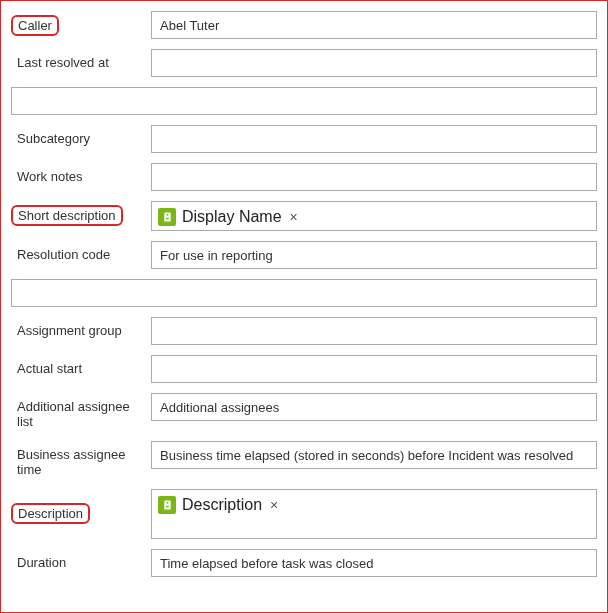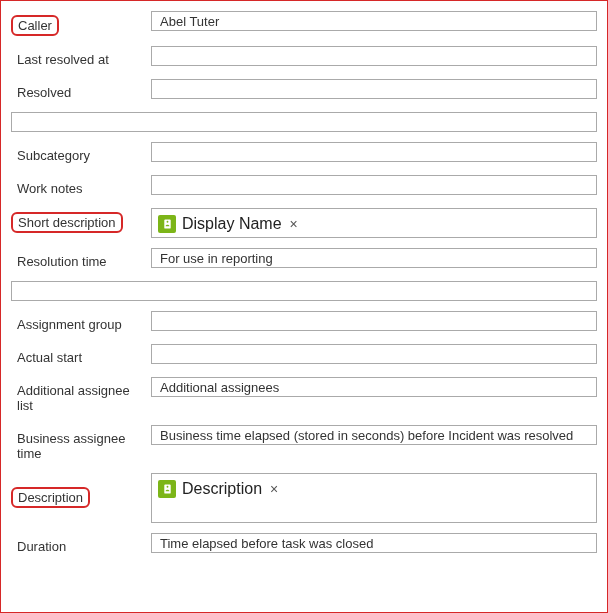--- a/index.html
+++ b/index.html
@@ -38,21 +38,21 @@
   .label-box.highlighted {
     border: 2px solid #d62828;
     border-radius: 6px;
     padding: 1px 5px;
   }
   .input-col {
     flex: 1;
   }
   .text-input {
     width: 100%;
-    height: 20px;
+    height: 28px;
     border: 1px solid #aaa;
     padding: 3px 8px;
     font-size: 13px;
     font-family: inherit;
     color: #333;
     background: #fff;
   }
   .token-box {
     width: 100%;
     border: 1px solid #aaa;
@@ -117,28 +117,20 @@
 
   <div class="form-row">
     <div class="label-col">
       <span class="label-box">Last resolved at</span>
     </div>
     <div class="input-col">
       <input class="text-input" type="text" value="" style="">
     </div>
   </div>
 
-  <div class="form-row">
-    <div class="label-col">
-      <span class="label-box">Resolved</span>
-    </div>
-    <div class="input-col">
-      <input class="text-input" type="text" value="" style="">
-    </div>
-  </div>
 
   <div class="form-row">
     <div class="input-col">
       <input class="text-input" type="text" value="" style="">
     </div>
   </div>
 
   <div class="form-row">
     <div class="label-col">
       <span class="label-box">Subcategory</span>
@@ -171,21 +163,21 @@
           </span>
           <span class="token-text">Display Name</span>
           <span class="token-remove">×</span>
         </span>
       </div>
     </div>
   </div>
 
   <div class="form-row">
     <div class="label-col">
-      <span class="label-box">Resolution time</span>
+      <span class="label-box">Resolution code</span>
     </div>
     <div class="input-col">
       <input class="text-input" type="text" value="For use in reporting" style="">
     </div>
   </div>
 
   <div class="form-row">
     <div class="input-col">
       <input class="text-input" type="text" value="" style="">
     </div>

